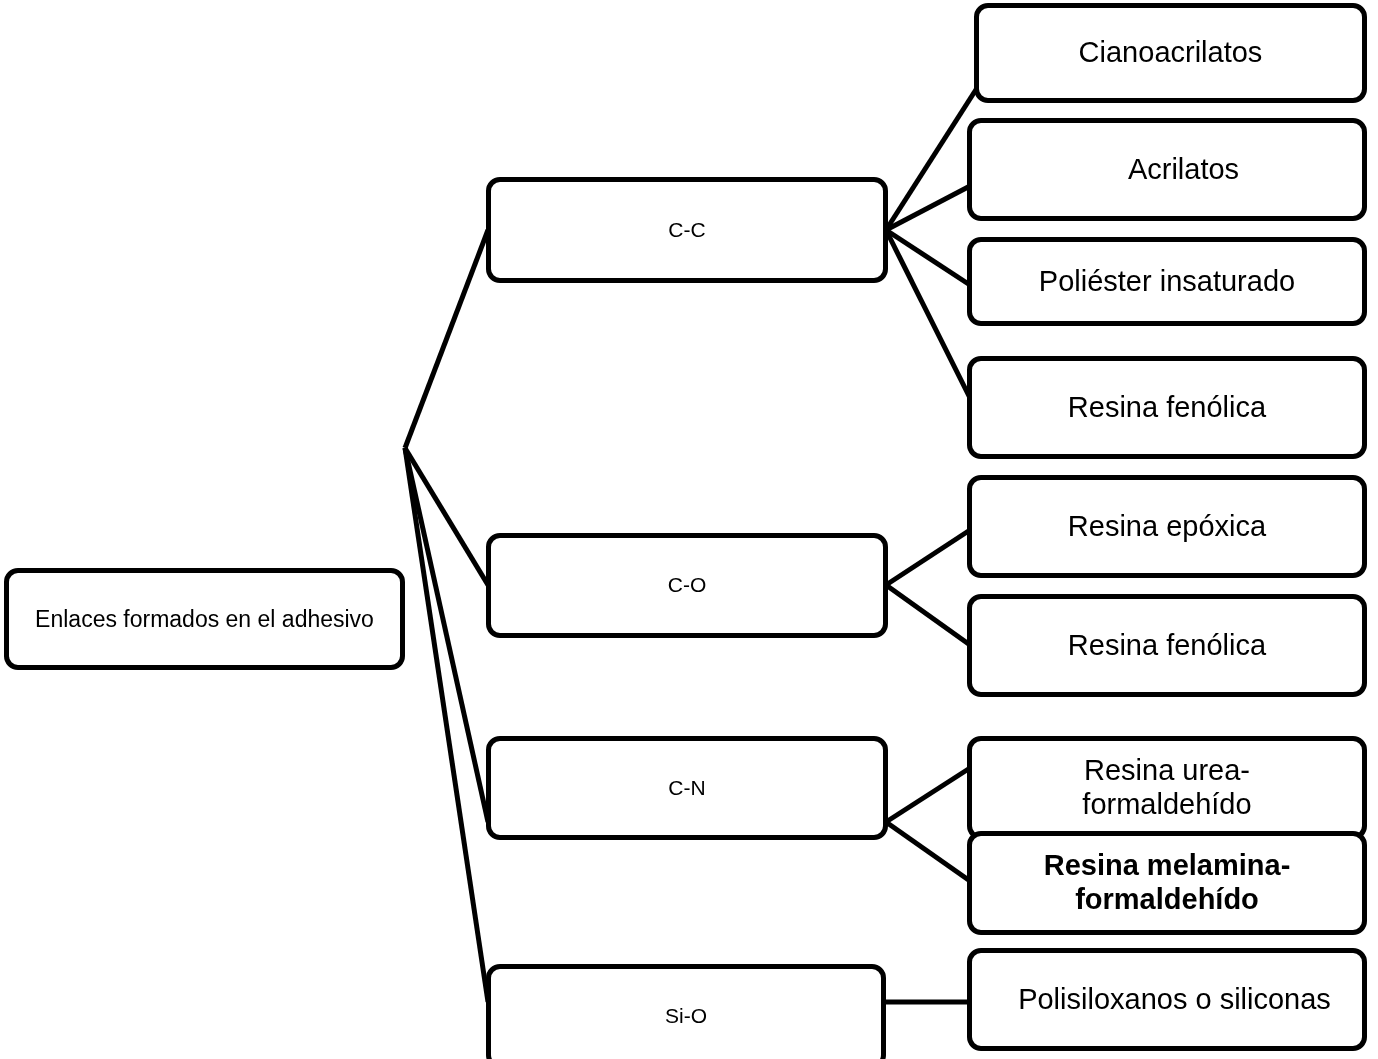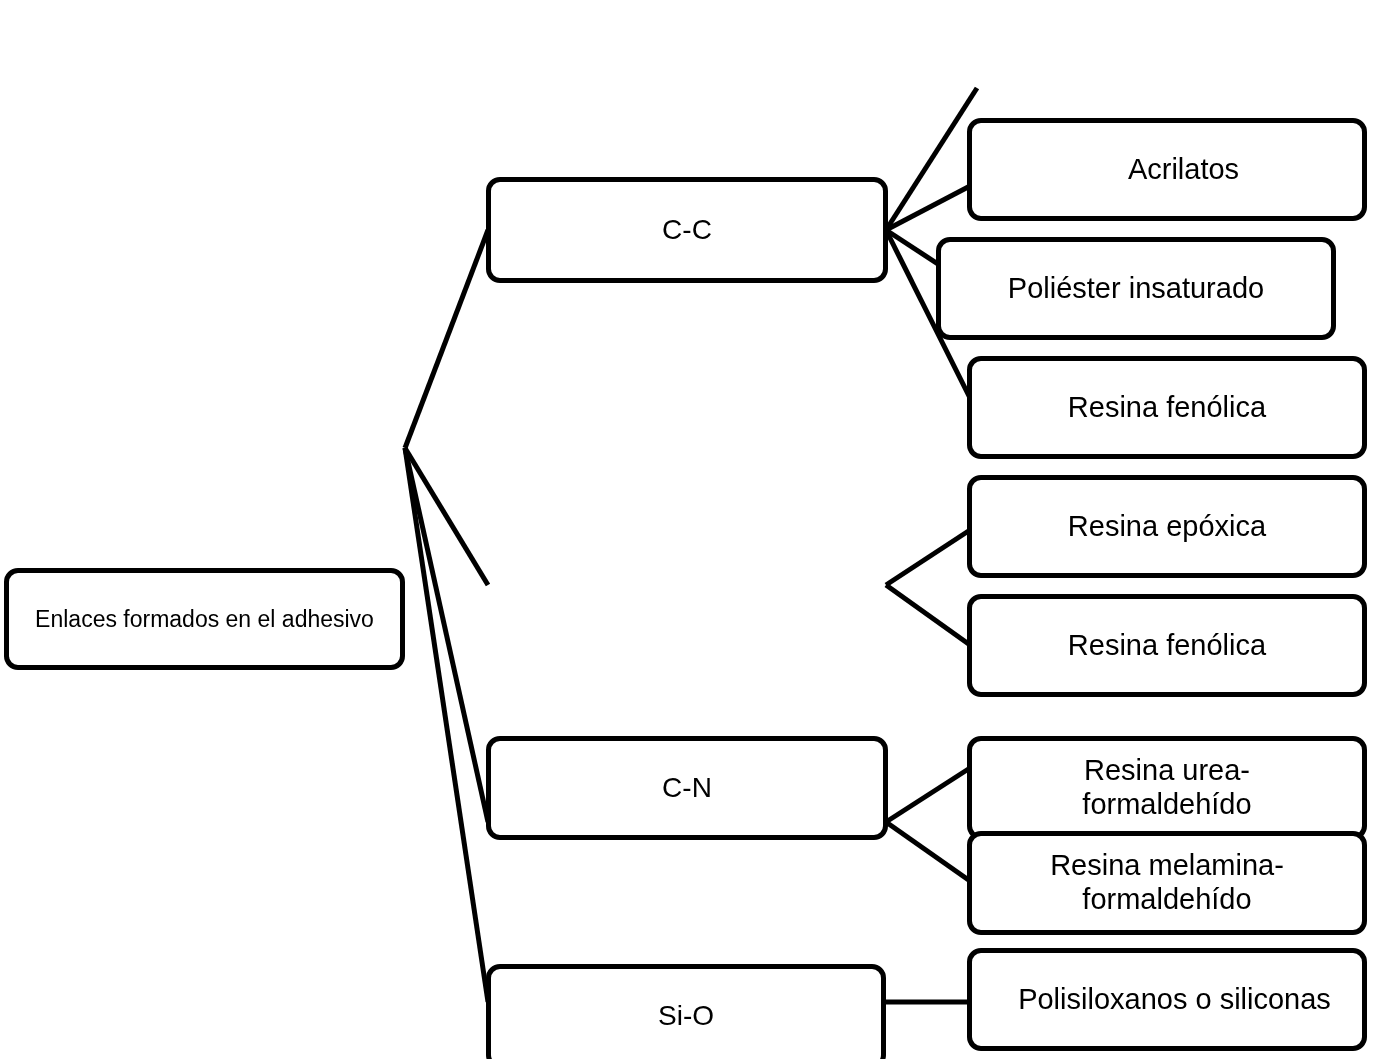--- a/index.html
+++ b/index.html
@@ -36,21 +36,21 @@
     color: #000000;
     z-index: 2;
   }
   .node-label {
     display: block;
     line-height: 1.16;
     padding: 0 8px;
     white-space: pre-line;
   }
   .node.root .node-label { font-size: 23px; }
-  .node.branch .node-label { font-size: 28px; }
+  .node.branch .node-label { font-size: 21px; }
   .node.leaf .node-label { font-size: 29px; }
 </style>
 </head>
 <body>
 
 <div id="diagram-root">
 
   <svg id="edge-layer" viewBox="0 0 1378 1059" width="1378" height="1059" xmlns="http://www.w3.org/2000/svg">
     <g id="edges-group" fill="none" stroke="#000000" stroke-width="5" stroke-linecap="butt">
         <line x1="405" y1="448" x2="488" y2="230"></line>
@@ -69,45 +69,51 @@
       </g>
   </svg>
 
   <div class="node root" id="node-root" style="left: 4px; top: 568px; width: 401px; height: 102px;">
     <span class="node-label">Enlaces formados en el adhesivo</span>
   </div>
 
   <div class="node branch" id="node-c-c" style="left: 486px; top: 177px; width: 402px; height: 106px;">
     <span class="node-label">C-C</span>
   </div>
+  <div class="node leaf" id="node-cianoacrilatos" style="left: 974px; top: 3px; width: 393px; height: 100px;">
+    <span class="node-label">Cianoacrilatos</span>
+  </div>
   <div class="node leaf" id="node-acrilatos" style="left: 967px; top: 118px; width: 400px; height: 103px; padding-left: 33px;">
     <span class="node-label">Acrilatos</span>
   </div>
-  <div class="node leaf" id="node-poliester-insaturado" style="left: 936px; top: 237px; width: 400px; height: 103px;">
+  <div class="node leaf" id="node-poliester-insaturado" style="left: 967px; top: 237px; width: 400px; height: 89px;">
     <span class="node-label">Poliéster insaturado</span>
   </div>
   <div class="node leaf" id="node-resina-fenolica-cc" style="left: 967px; top: 356px; width: 400px; height: 103px;">
     <span class="node-label">Resina fenólica</span>
   </div>
 
+  <div class="node branch" id="node-c-o" style="left: 486px; top: 533px; width: 402px; height: 105px;">
+    <span class="node-label">C-O</span>
+  </div>
   <div class="node leaf" id="node-resina-epoxica" style="left: 967px; top: 475px; width: 400px; height: 103px;">
     <span class="node-label">Resina epóxica</span>
   </div>
   <div class="node leaf" id="node-resina-fenolica-co" style="left: 967px; top: 594px; width: 400px; height: 103px;">
     <span class="node-label">Resina fenólica</span>
   </div>
 
   <div class="node branch" id="node-c-n" style="left: 486px; top: 736px; width: 402px; height: 104px; text-align: right;">
     <span class="node-label">C-N</span>
   </div>
   <div class="node leaf" id="node-resina-urea-formaldehido" style="left: 967px; top: 736px; width: 400px; height: 104px;">
     <span class="node-label">Resina urea-
 formaldehído</span>
   </div>
-  <div class="node leaf" id="node-resina-melamina-formaldehido" style="left: 967px; top: 831px; width: 400px; height: 104px;">
+  <div class="node leaf" id="node-resina-melamina-formaldehido" style="left: 967px; top: 831px; width: 400px; height: 104px; font-weight: bold;">
     <span class="node-label">Resina melamina-
 formaldehído</span>
   </div>
 
   <div class="node branch" id="node-si-o" style="left: 486px; top: 964px; width: 400px; height: 105px;">
     <span class="node-label">Si-O</span>
   </div>
   <div class="node leaf" id="node-polisiloxanos-o-siliconas" style="left: 967px; top: 948px; width: 400px; height: 103px; padding-left: 15px;">
     <span class="node-label">Polisiloxanos o siliconas</span>
   </div>

